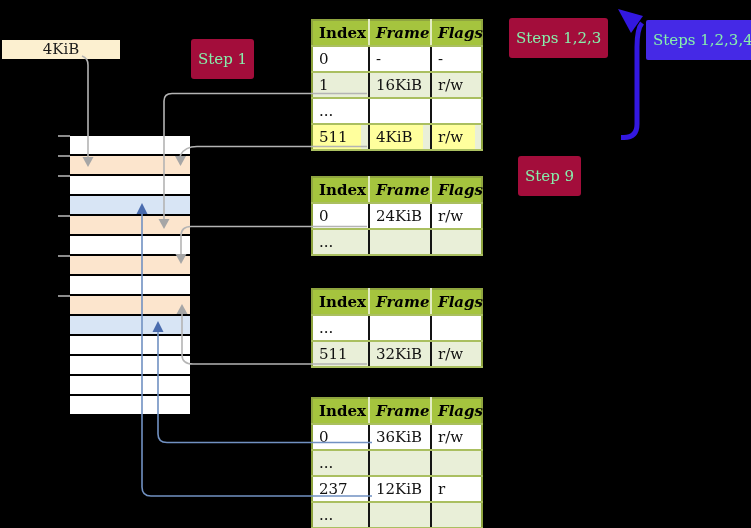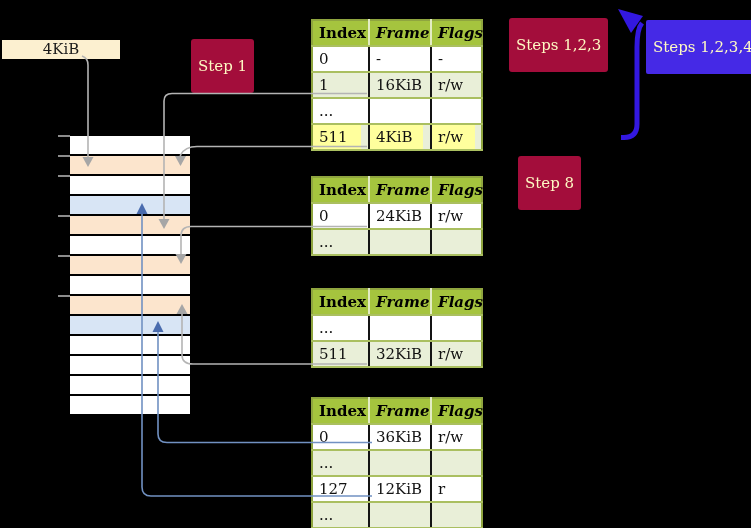--- a/index.html
+++ b/index.html
@@ -30,22 +30,22 @@
     font-family:"DejaVu Serif","Liberation Serif",serif;overflow:hidden;
   }
   
   .label-box{
     position:absolute;left:2px;top:40px;width:118px;height:19px;
     background:var(--label_box_bg);color:#1a1a1a;font-size:15px;line-height:19px;
     text-align:center;
   }
   
   .badge{
-    position:absolute;height:18px;line-height:18px;padding:18px 7px;
-    color:#fef9c3;font-size:15px;border-radius:3px;white-space:nowrap;
+    position:absolute;height:18px;line-height:18px;padding:11px 7px;
+    color:#86efac;font-size:15px;border-radius:3px;white-space:nowrap;
   }
   .badge.red{background:var(--badge_red);}
   .badge.blue{background:var(--badge_blue);border-radius:0;}
   #badge-step0{left:191px;top:39px;}
   #badge-steps123{left:509px;top:18px;}
   #badge-steps1234{left:646px;top:20px;border-radius:2px;}
   #badge-step4{left:518px;top:156px;}
   
   #memory-column{position:absolute;left:70px;top:136px;width:120px;}
   .mrow{height:18px;margin-bottom:2px;}
@@ -87,21 +87,21 @@
 </head>
 <body>
 
 <div id="stage">
 
   <div class="label-box">4KiB</div>
 
   <span class="badge red" id="badge-step0">Step 1</span>
   <span class="badge red" id="badge-steps123">Steps 1,2,3</span>
   <span class="badge blue" id="badge-steps1234">Steps 1,2,3,4</span>
-  <span class="badge red" id="badge-step4">Step 8</span>
+  <span class="badge red" id="badge-step4">Step 9</span>
 
   <div id="memory-column">
       <div class="mrow white"></div>
       <div class="mrow orange"></div>
       <div class="mrow white"></div>
       <div class="mrow blue"></div>
       <div class="mrow orange"></div>
       <div class="mrow white"></div>
       <div class="mrow orange"></div>
       <div class="mrow white"></div>
@@ -233,21 +233,21 @@
             <td>0</td>
             <td>36KiB</td>
             <td>r/w</td>
           </tr>
           <tr>
             <td>...</td>
             <td></td>
             <td></td>
           </tr>
           <tr>
-            <td>127</td>
+            <td>237</td>
             <td>12KiB</td>
             <td>r</td>
           </tr>
           <tr>
             <td>...</td>
             <td></td>
             <td></td>
           </tr>
         </tbody>
     </table>

